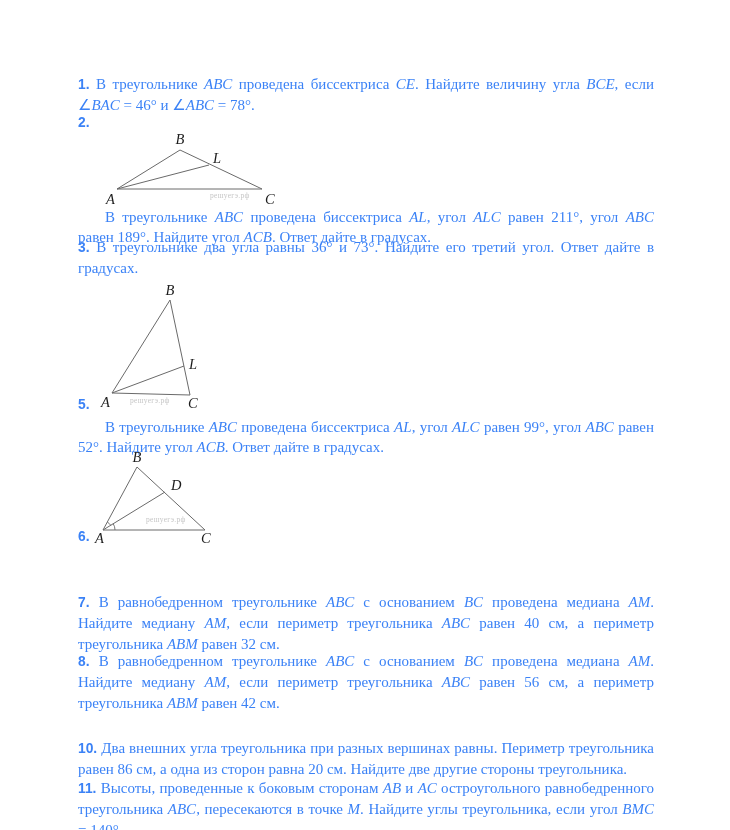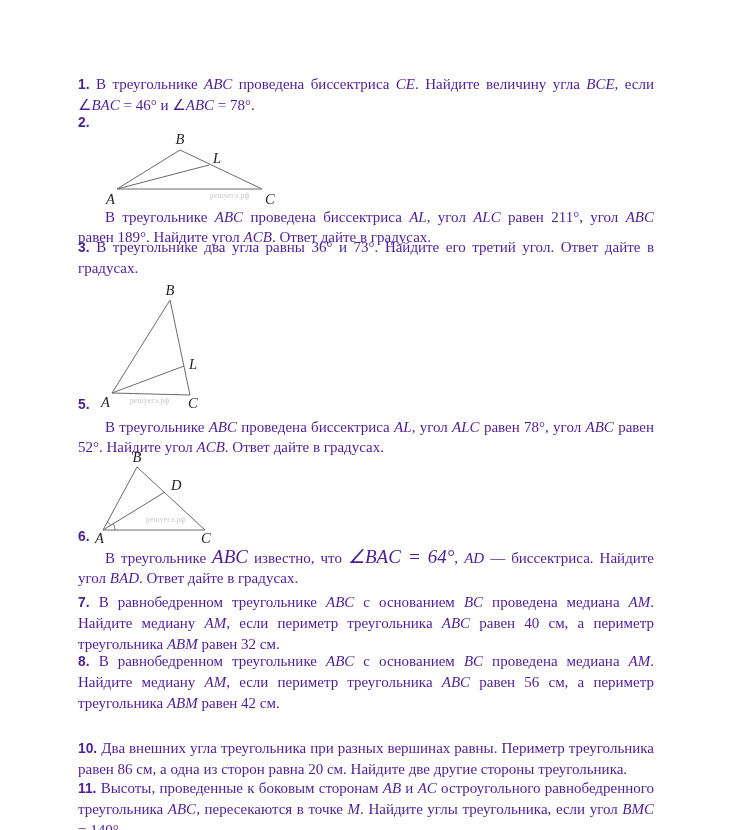--- a/index.html
+++ b/index.html
@@ -1,18 +1,18 @@
 <!DOCTYPE html>
 <html><head>
 <meta charset="utf-8">
 <style>
   html,body{margin:0;padding:0;background:#fff;}
   .page{
     position:relative;width:730px;height:830px;background:#ffffff;overflow:hidden;
-    font-family:"Liberation Serif",serif;font-size:15px;color:#4c1d95;
+    font-family:"Liberation Serif",serif;font-size:15px;color:#3b82f6;
   }
   .prob{
     position:absolute;left:78px;width:576px;margin:0;
     text-align:justify;text-align-last:left;line-height:20.3px;
   }
   .indent{text-indent:27px;}
   .numb{font-family:"Liberation Sans",sans-serif;font-weight:700;font-size:13.8px;}
   .it{font-style:italic;}
   .math{font-size:19px;font-style:italic;line-height:1;}
   .num-label{
@@ -60,21 +60,21 @@
     </g>
     <text x="85" y="12" text-anchor="middle">B</text>
     <text x="104" y="86">L</text>
     <text x="16" y="124">A</text>
     <text x="103" y="125">C</text>
     <text class="wm" x="45" y="120">решуегэ.рф</text>
   </svg>
 
   <span class="num-label" style="top:397px">5.</span>
 
-  <p class="prob indent" style="top:417px"><span>В треугольнике </span><span class="it">ABC</span><span> проведена биссектриса </span><span class="it">AL</span><span>, угол </span><span class="it">ALC</span><span> равен 78°, угол </span><span class="it">ABC</span><span> равен 52°. Найдите угол </span><span class="it">ACB</span><span>. Ответ дайте в градусах.</span></p>
+  <p class="prob indent" style="top:417px"><span>В треугольнике </span><span class="it">ABC</span><span> проведена биссектриса </span><span class="it">AL</span><span>, угол </span><span class="it">ALC</span><span> равен 99°, угол </span><span class="it">ABC</span><span> равен 52°. Найдите угол </span><span class="it">ACB</span><span>. Ответ дайте в градусах.</span></p>
 
   <svg class="fig" style="left:88px;top:450px" width="150" height="94" viewBox="0 0 150 94">
     <g>
       <line class="edge" x1="15" y1="80" x2="49" y2="17"></line>
       <line class="edge" x1="49" y1="17" x2="117" y2="80"></line>
       <line class="edge" x1="15" y1="80" x2="117" y2="80"></line>
       <line class="edge" x1="15" y1="80" x2="77" y2="42"></line>
     </g>
     <g>
       <path class="arc" d="M19.3 72.1 A9 9 0 0 1 22.7 75.3"></path>
@@ -82,19 +82,18 @@
     </g>
     <text x="49" y="12" text-anchor="middle">B</text>
     <text x="83" y="40">D</text>
     <text x="7" y="93">A</text>
     <text x="113" y="93">C</text>
     <text class="wm" x="58" y="72">решуегэ.рф</text>
   </svg>
 
   <span class="num-label" style="top:529px">6.</span>
 
-  <p class="prob indent" style="top:547px"><span>В треугольнике </span><span class="it math">ABC</span><span> известно, что </span><span class="it math">∠BAC = 64°</span><span>, </span><span class="it">AD</span><span> — биссектриса. Найдите угол </span><span class="it">BAD</span><span>. Ответ дайте в градусах.</span></p>
   <p class="prob" style="top:592px"><span class="numb">7. </span><span>В равнобедренном треугольнике </span><span class="it">ABC</span><span> с основанием </span><span class="it">BC</span><span> проведена медиана </span><span class="it">AM</span><span>. Найдите медиану </span><span class="it">AM</span><span>, если периметр треугольника </span><span class="it">ABC</span><span> равен 40 см, а периметр треугольника </span><span class="it">ABM</span><span> равен 32 см.</span></p>
   <p class="prob" style="top:651px"><span class="numb">8. </span><span>В равнобедренном треугольнике </span><span class="it">ABC</span><span> с основанием </span><span class="it">BC</span><span> проведена медиана </span><span class="it">AM</span><span>. Найдите медиану </span><span class="it">AM</span><span>, если периметр треугольника </span><span class="it">ABC</span><span> равен 56 см, а периметр треугольника </span><span class="it">ABM</span><span> равен 42 см.</span></p>
   <p class="prob" style="top:738px"><span class="numb">10. </span><span>Два внешних угла треугольника при разных вершинах равны. Периметр треугольника равен 86 см, а одна из сторон равна 20 см. Найдите две другие стороны треугольника.</span></p>
   <p class="prob" style="top:778px"><span class="numb">11. </span><span>Высоты, проведенные к боковым сторонам </span><span class="it">AB</span><span> и </span><span class="it">AC</span><span> остроугольного равнобедренного треугольника </span><span class="it">ABC</span><span>, пересекаются в точке </span><span class="it">M</span><span>. Найдите углы треугольника, если угол </span><span class="it">BMC</span><span> = 140°.</span></p>
 
 </div>
 
 </body></html>

